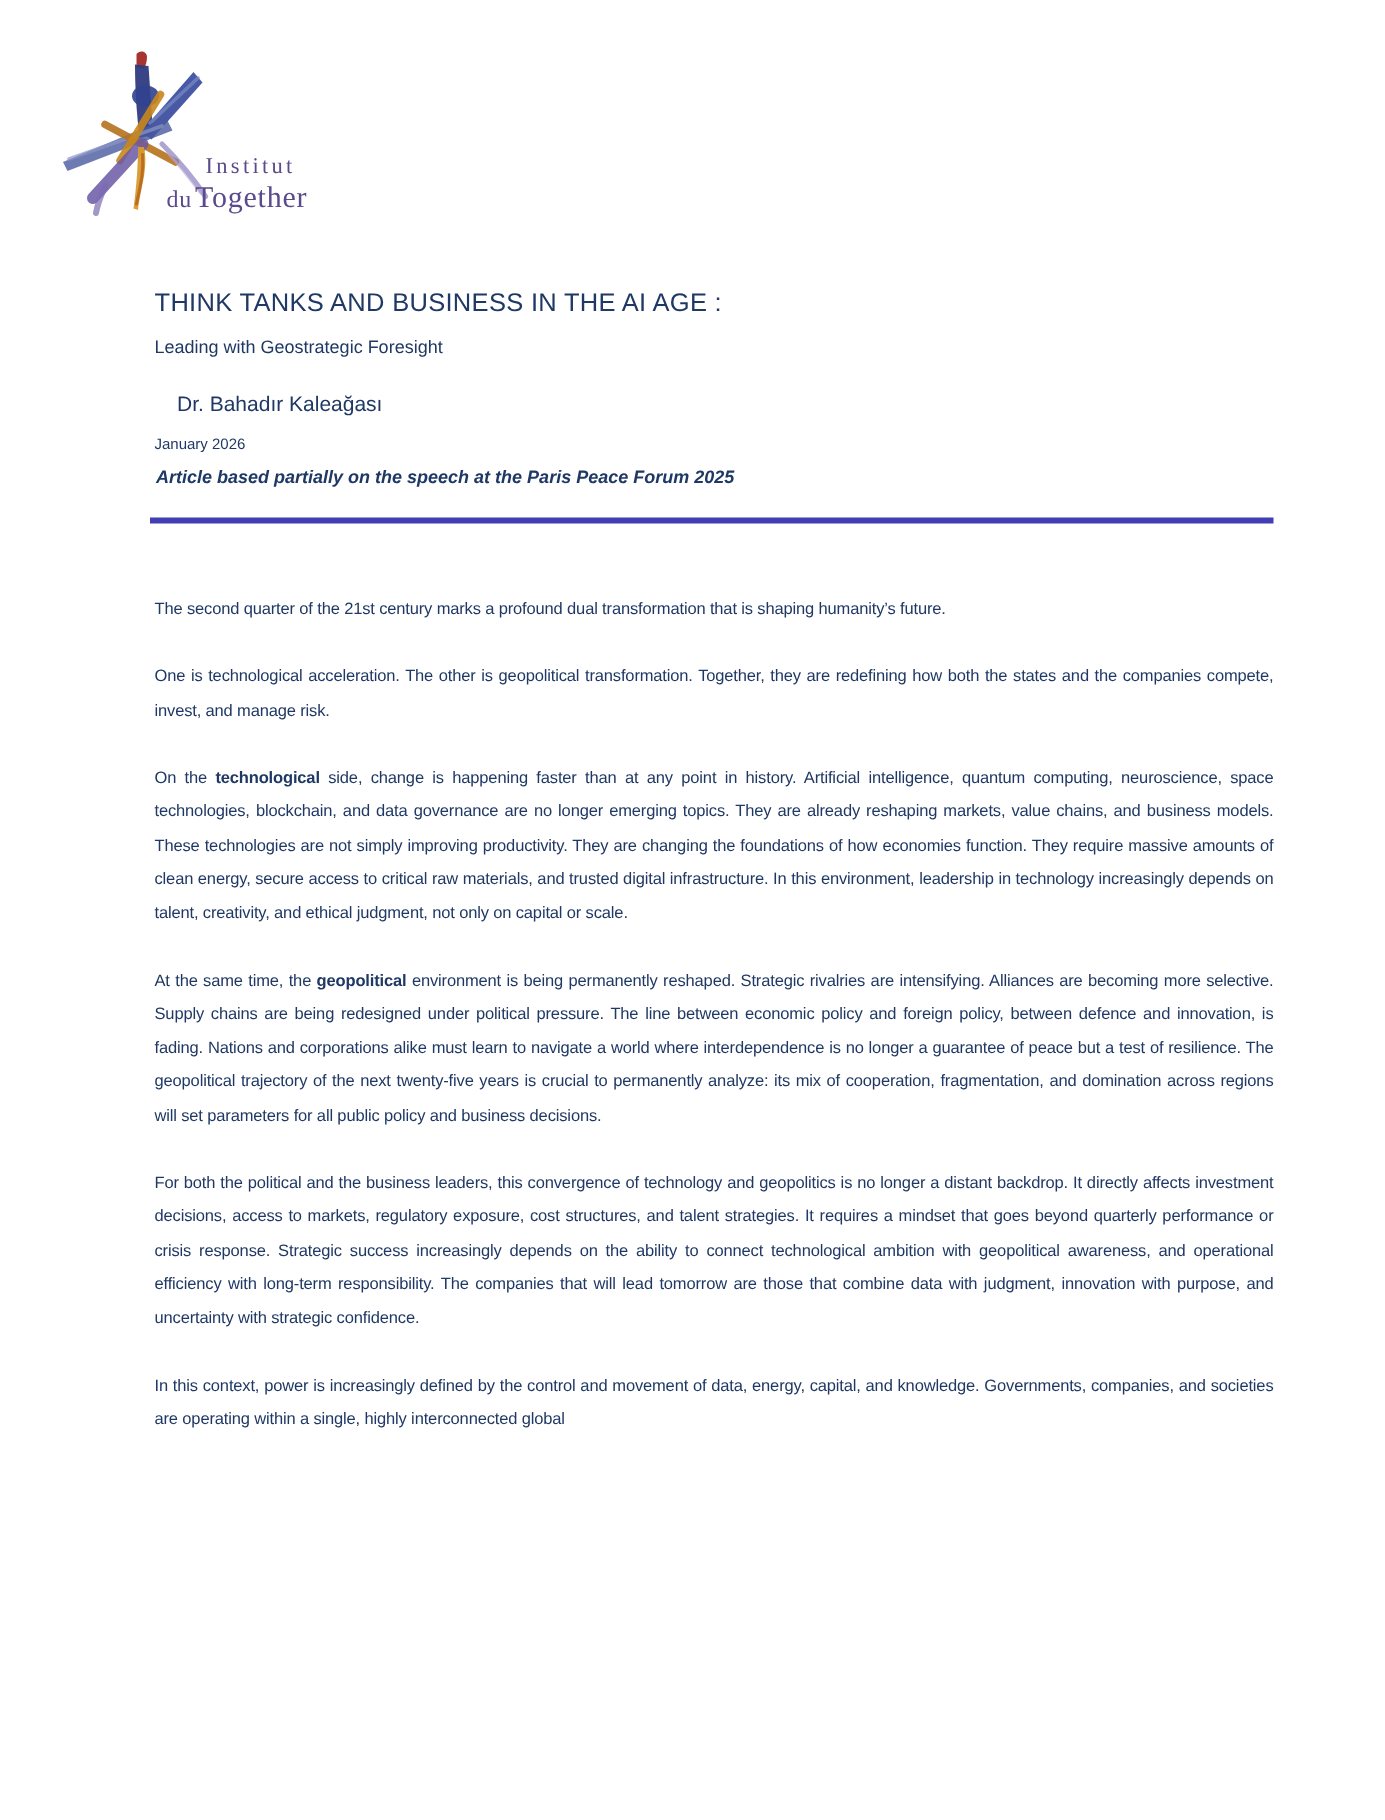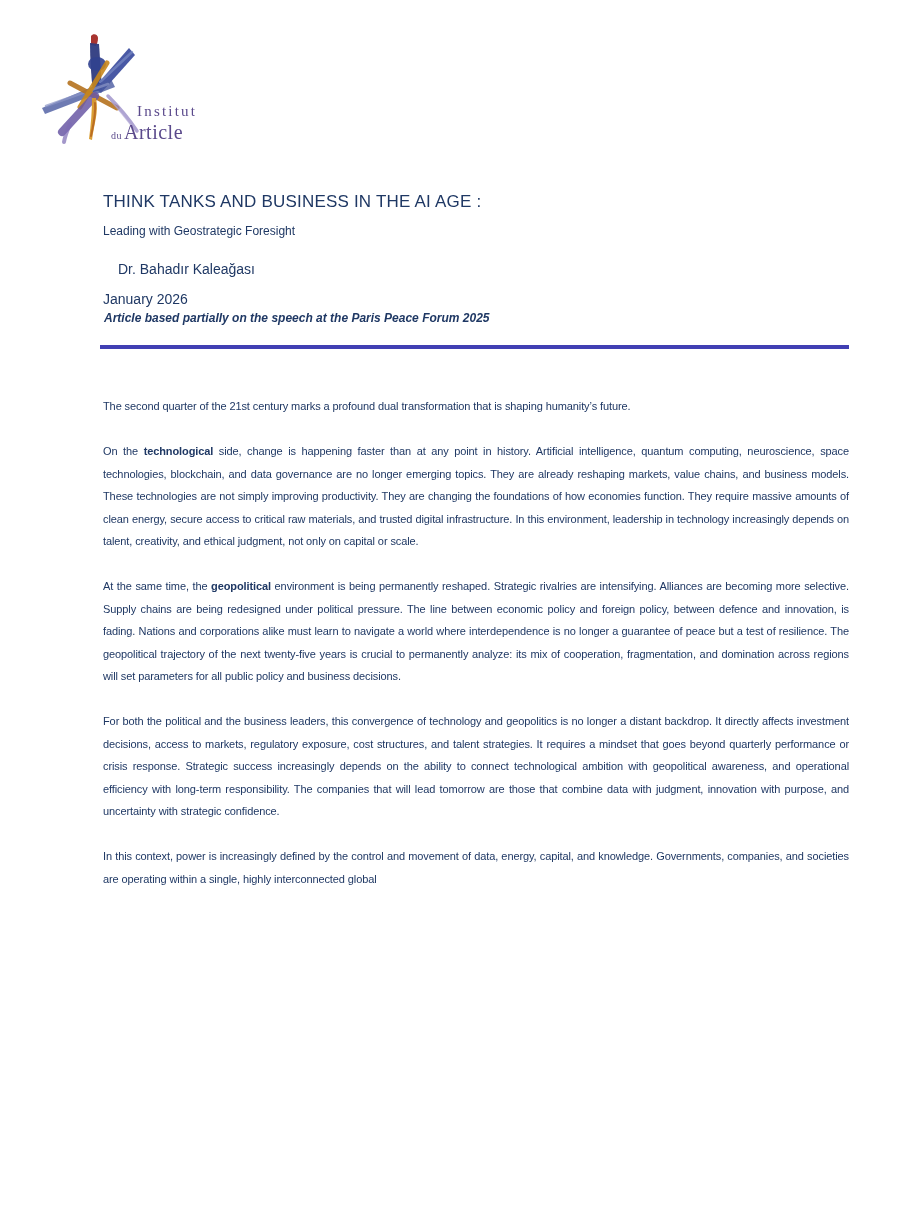--- a/index.html
+++ b/index.html
@@ -21,31 +21,31 @@
     position: absolute; left: 71px; top: 76px;
     font-family: "Liberation Serif", serif;
     line-height: 1;
     white-space: nowrap;
   }
   .logo-line1 {
     font-size: 15px; letter-spacing: 2.2px;
     margin-left: 26px; margin-bottom: 3px;
   }
   .logo-line2 { font-size: 20px; letter-spacing: 0.5px; }
-  .logo-du { font-size: 10px; margin-right: 2px; }
+  .logo-du { font-size: 16px; margin-right: 2px; }
   .title {
     position: absolute; left: 103px; top: 192px; width: 746px;
     font-size: 17px; font-weight: 400; letter-spacing: 0.2px; margin: 0;
   }
   .subtitle {
     position: absolute; left: 103px; top: 224px; width: 746px;
     font-size: 12px; font-weight: 400; margin: 0;
   }
   .author   { position: absolute; left: 118px; top: 261px; font-size: 14px; }
-  .date     { position: absolute; left: 103px; top: 291px; font-size: 14px; }
+  .date     { position: absolute; left: 103px; top: 291px; font-size: 10px; }
   .note     { position: absolute; left: 104px; top: 311px; font-size: 12px; font-weight: 700; font-style: italic; text-align: center; }
   .rule {
     position: absolute; left: 100px; top: 345px; width: 749px; height: 4px;
     border: none; margin: 0;
   }
 
   
   .body-text {
     position: absolute; left: 103px; top: 395px; width: 746px;
   }
@@ -85,32 +85,33 @@
       <path d="M30,96 C27,103 25,108 24,114" stroke="#7c6bb4" stroke-width="4" stroke-linecap="round" fill="none" opacity="0.7"></path>
 
       <path d="M56,70 C59,84 54,96 52,112 L49,111 C51,96 52,83 52,70 Z" fill="#d89a2b" opacity="0.95"></path>
       <path d="M55,75 C56,88 53,98 51,108" stroke="#b3601e" stroke-width="2" stroke-linecap="round" fill="none" opacity="0.8"></path>
 
       <path d="M68,68 C79,79 89,91 97,103" stroke="#8d7fc0" stroke-width="3.5" stroke-linecap="round" fill="none" opacity="0.7"></path>
       <path d="M72,74 C81,84 88,93 94,101" stroke="#b4aad6" stroke-width="1.8" stroke-linecap="round" fill="none" opacity="0.6"></path>
     </svg>
     <div class="logo-text" style="color:#5b4a8c;">
       <div class="logo-line1">Institut</div>
-      <div class="logo-line2"><span class="logo-du">du</span><span>Article</span></div>
+      <div class="logo-line2"><span class="logo-du">du</span><span>Together</span></div>
     </div>
   </div>
 
   <h1 class="title">THINK TANKS AND BUSINESS IN THE AI AGE :</h1>
   <h2 class="subtitle">Leading with Geostrategic Foresight</h2>
   <div class="author">Dr. Bahadır Kaleağası</div>
   <div class="date">January 2026</div>
   <div class="note">Article based partially on the speech at the Paris Peace Forum 2025</div>
   <hr class="rule" style="background: rgb(65, 63, 179);">
 
   <div class="body-text" id="article-body">
       <p><span>The second quarter of the 21st century marks a profound dual transformation that is shaping humanity’s future.</span></p>
+      <p><span>One is technological acceleration. The other is geopolitical transformation. Together, they are redefining how both the states and the companies compete, invest, and manage risk.</span></p>
       <p><span>On the </span><span class="bold">technological</span><span> side, change is happening faster than at any point in history. Artificial intelligence, quantum computing, neuroscience, space technologies, blockchain, and data governance are no longer emerging topics. They are already reshaping markets, value chains, and business models. These technologies are not simply improving productivity. They are changing the foundations of how economies function. They require massive amounts of clean energy, secure access to critical raw materials, and trusted digital infrastructure. In this environment, leadership in technology increasingly depends on talent, creativity, and ethical judgment, not only on capital or scale.</span></p>
       <p><span>At the same time, the </span><span class="bold">geopolitical</span><span> environment is being permanently reshaped. Strategic rivalries are intensifying. Alliances are becoming more selective. Supply chains are being redesigned under political pressure. The line between economic policy and foreign policy, between defence and innovation, is fading. Nations and corporations alike must learn to navigate a world where interdependence is no longer a guarantee of peace but a test of resilience. The geopolitical trajectory of the next twenty-five years is crucial to permanently analyze: its mix of cooperation, fragmentation, and domination across regions will set parameters for all public policy and business decisions.</span></p>
       <p><span>For both the political and the business leaders, this convergence of technology and geopolitics is no longer a distant backdrop. It directly affects investment decisions, access to markets, regulatory exposure, cost structures, and talent strategies. It requires a mindset that goes beyond quarterly performance or crisis response. Strategic success increasingly depends on the ability to connect technological ambition with geopolitical awareness, and operational efficiency with long-term responsibility. The companies that will lead tomorrow are those that combine data with judgment, innovation with purpose, and uncertainty with strategic confidence.</span></p>
       <p><span>In this context, power is increasingly defined by the control and movement of data, energy, capital, and knowledge. Governments, companies, and societies are operating within a single, highly interconnected global</span></p>
     </div>
 
 </div>
 
 </body></html>

